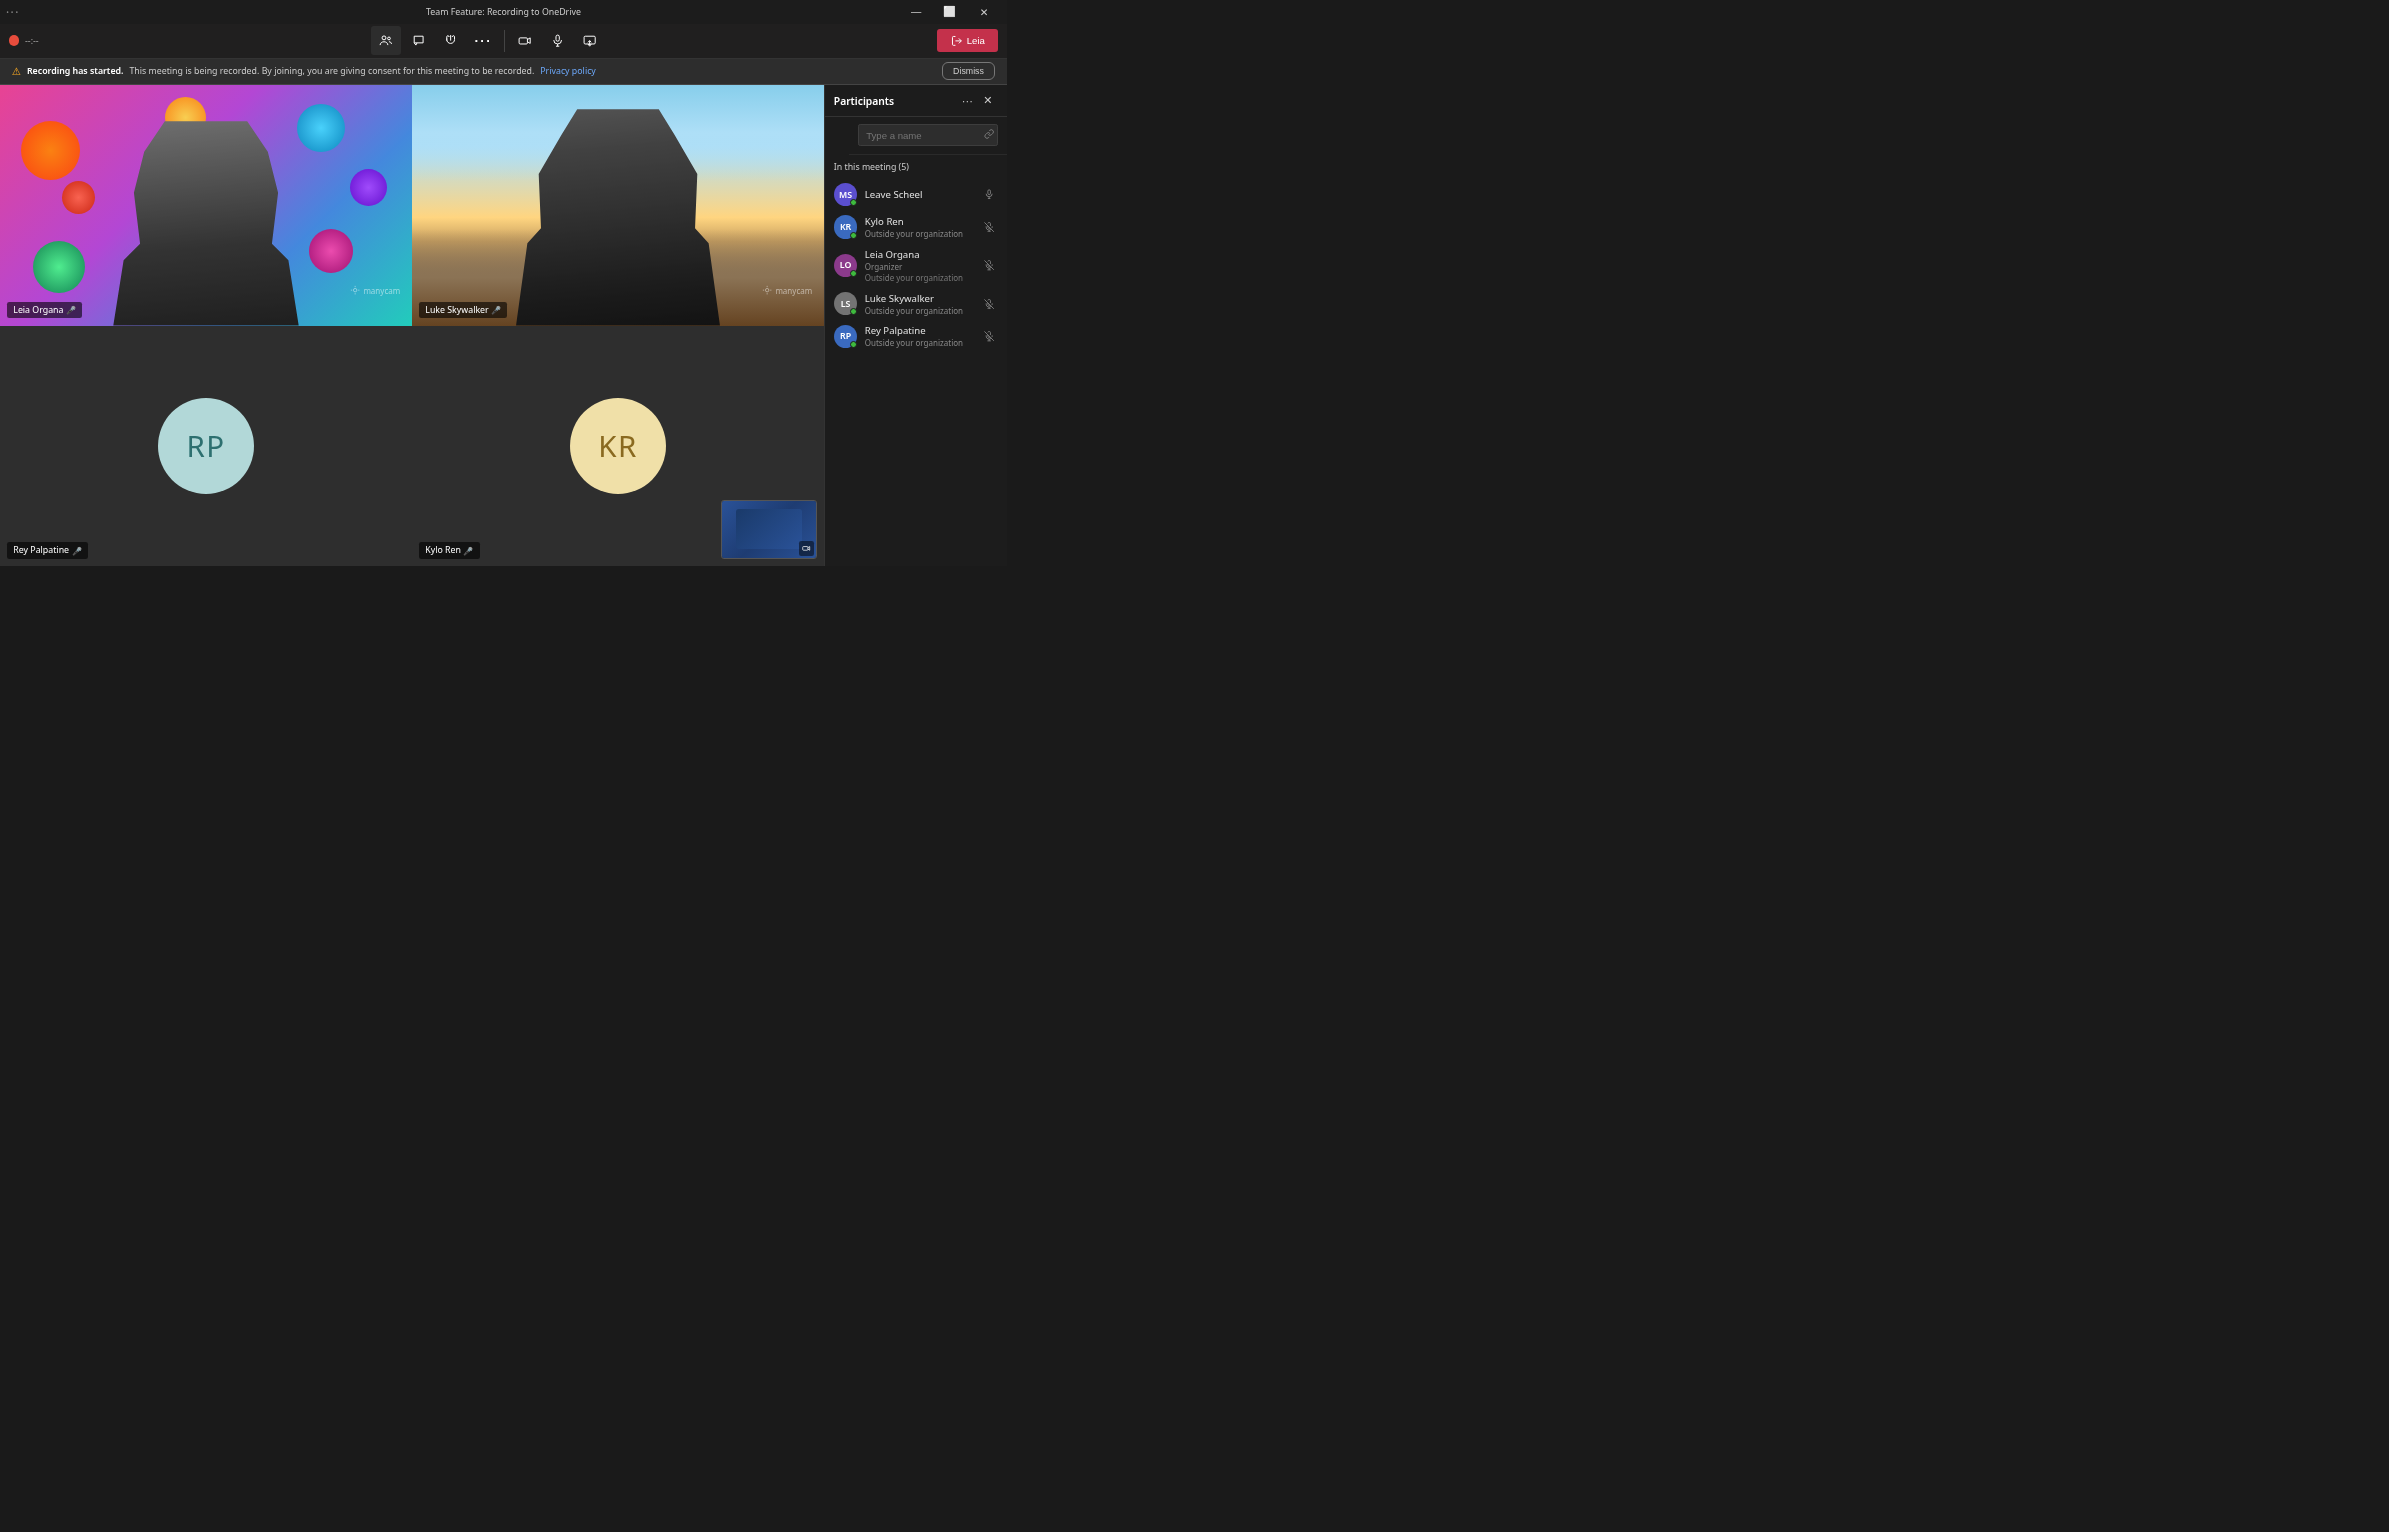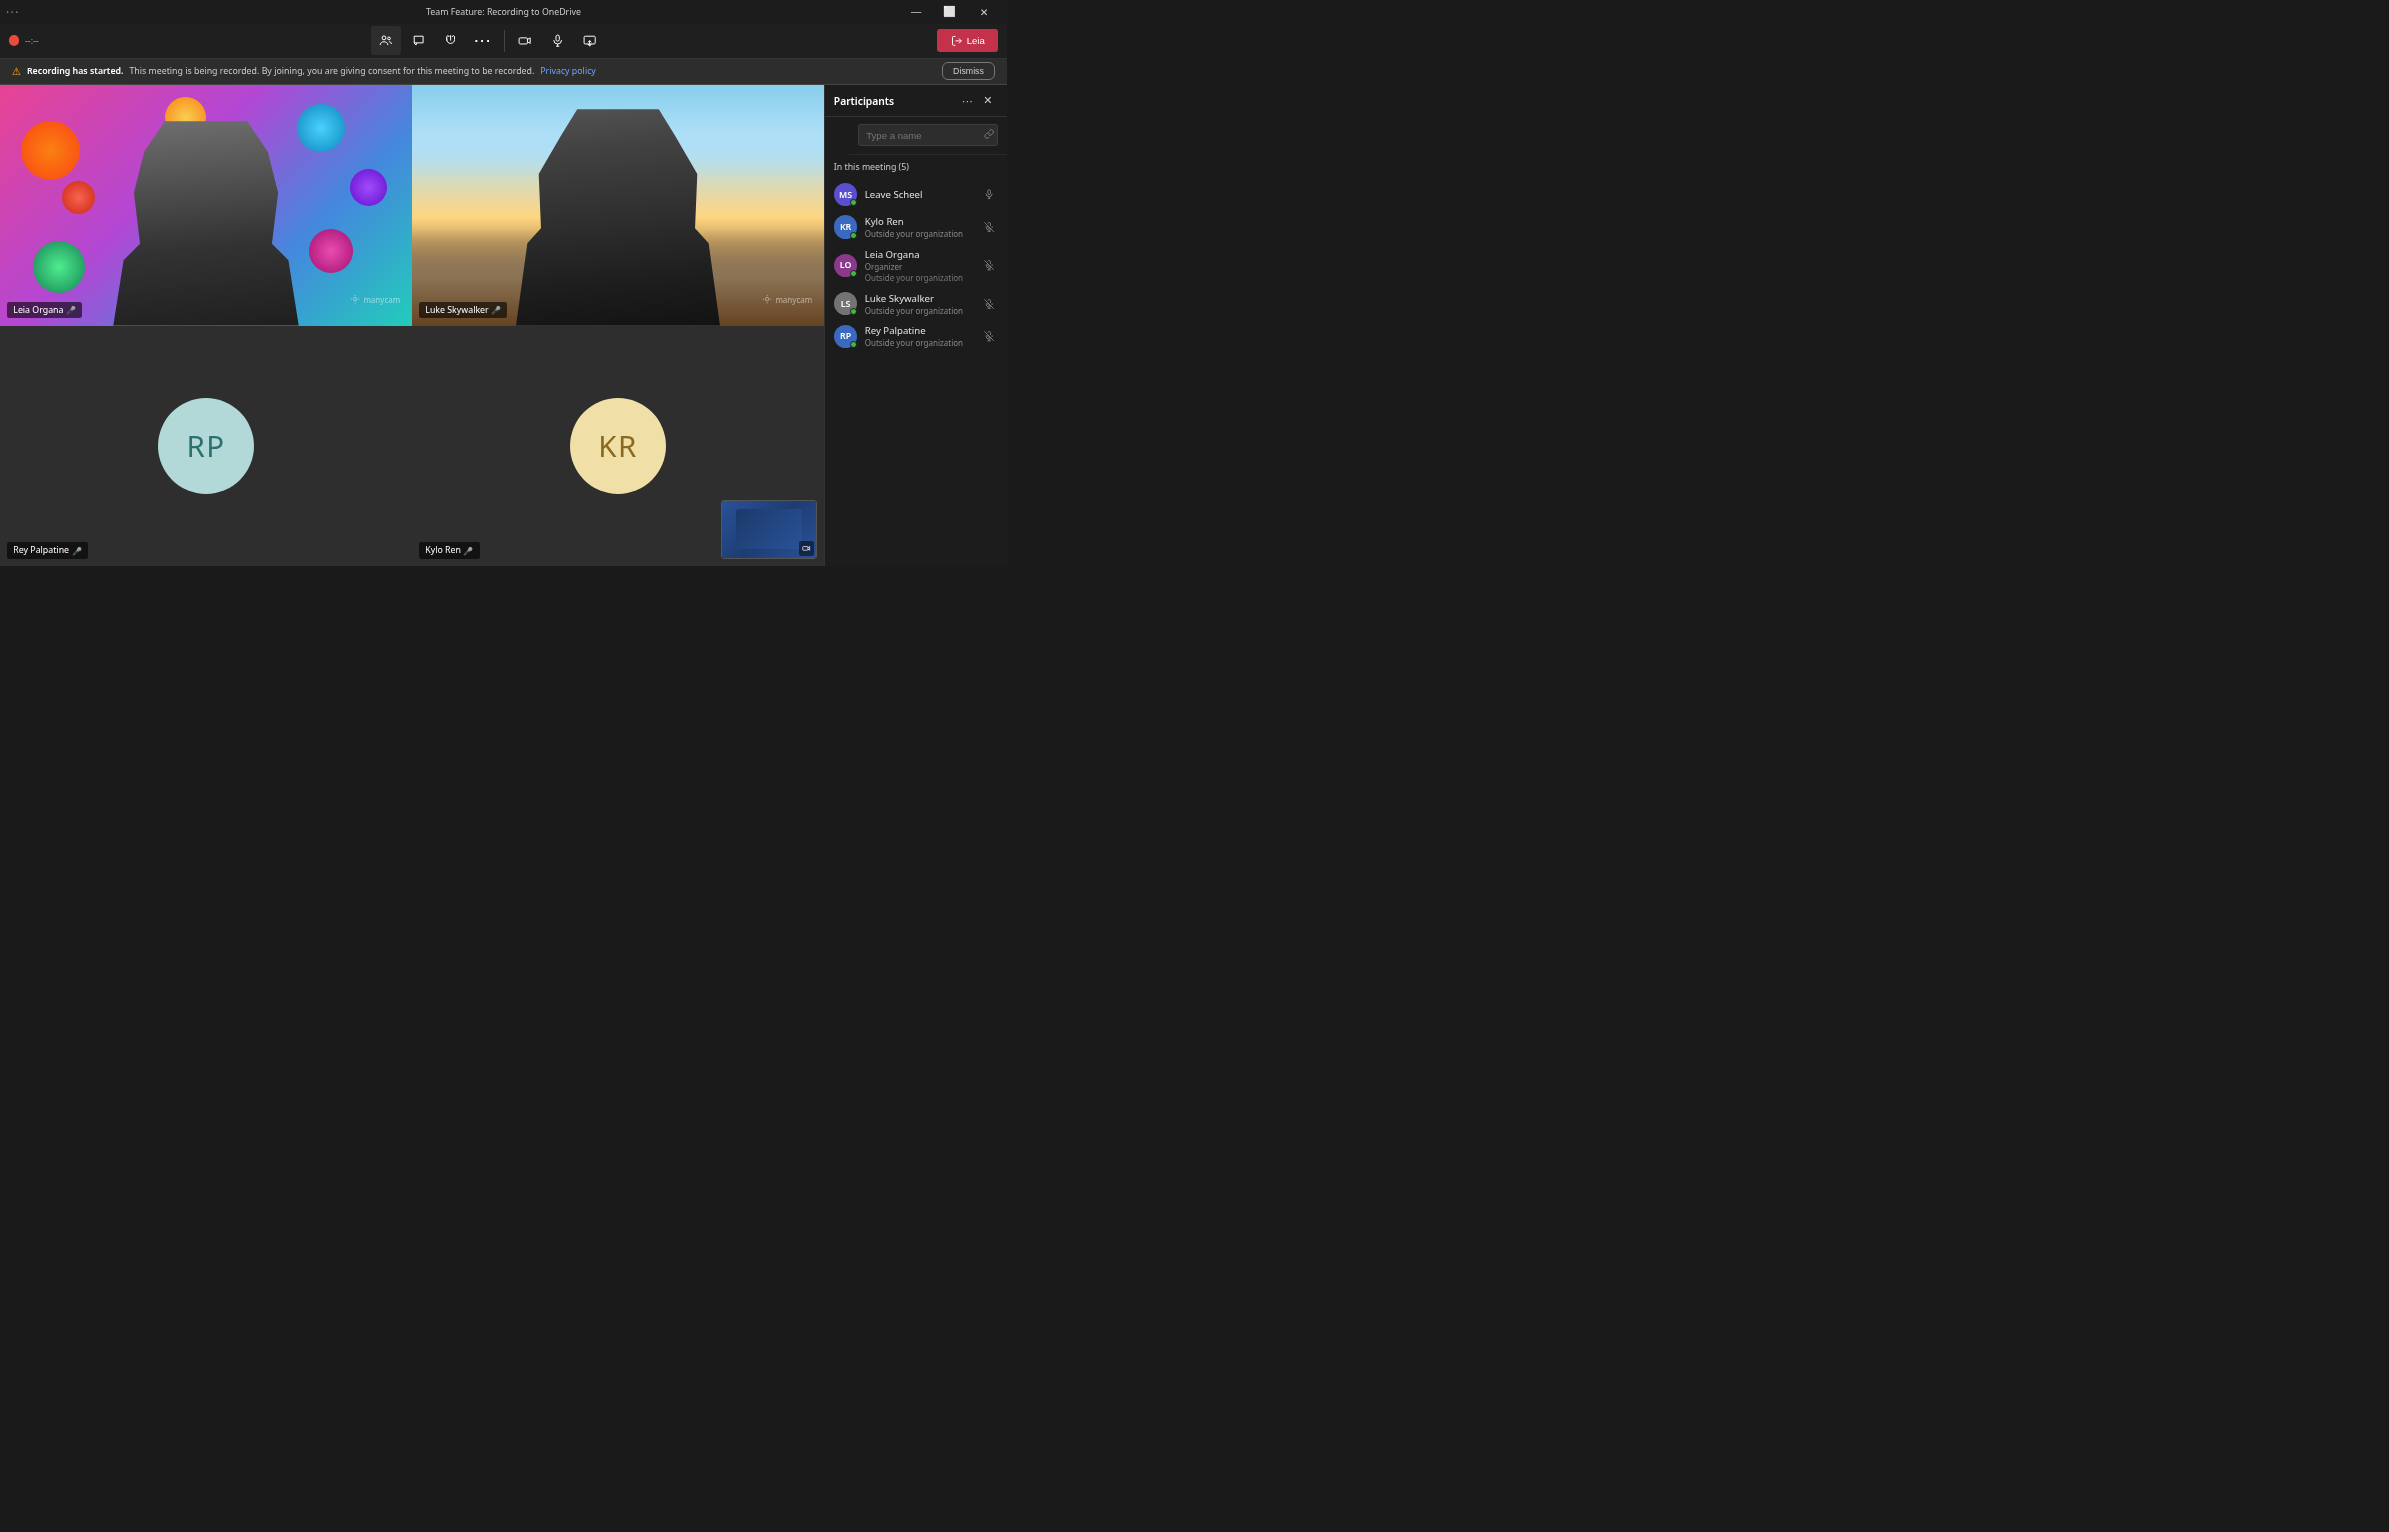--- a/index.html
+++ b/index.html
@@ -133,21 +133,21 @@
       background: 
         radial-gradient(circle 44px at 10% 20%, #ff8800 0%, transparent 60%),
         radial-gradient(circle 37px at 80% 15%, #44ddff 0%, transparent 60%),
         radial-gradient(circle 33px at 30% 70%, #ff44aa 0%, transparent 60%),
         radial-gradient(circle 41px at 70% 75%, #ffdd00 0%, transparent 60%),
         radial-gradient(circle 29.5px at 50% 40%, #44ff88 0%, transparent 60%),
         radial-gradient(circle 26px at 20% 50%, #ff6644 0%, transparent 60%),
         radial-gradient(circle 35px at 85% 55%, #aa44ff 0%, transparent 60%);
     }
     .manycam-watermark {
-      position: absolute; bottom: 21px; right: 11.8px;
+      position: absolute; bottom: 30px; right: 11.8px;
       font-size: 8px; color: rgba(255,255,255,0.5);
       display: flex; align-items: flex-start; gap: 2.9px;
     }
 
     
     .video-luke {
       background: linear-gradient(180deg, #87CEEB 0%, #ffa040 60%, #654321 100%);
       position: relative;
     }
     .luke-bg {

